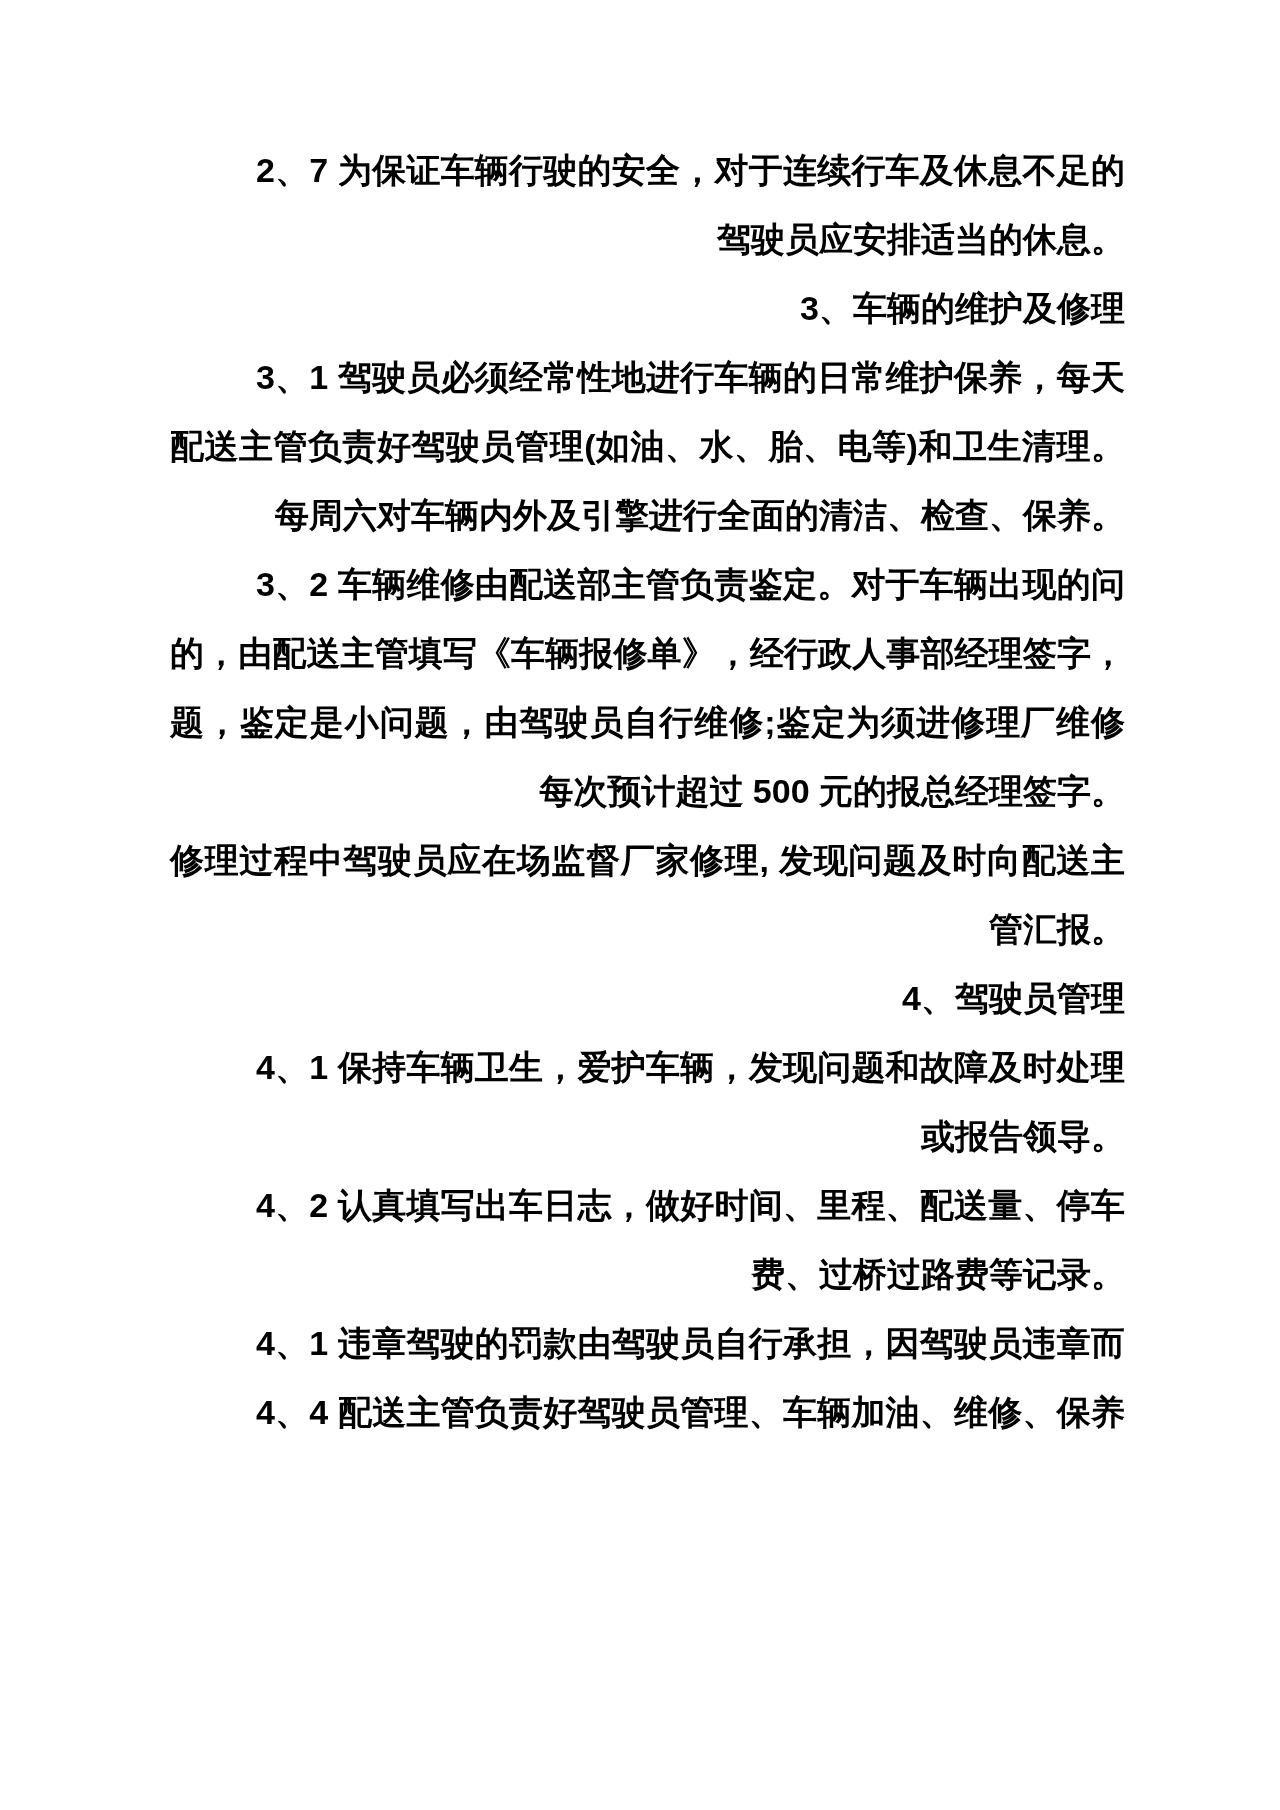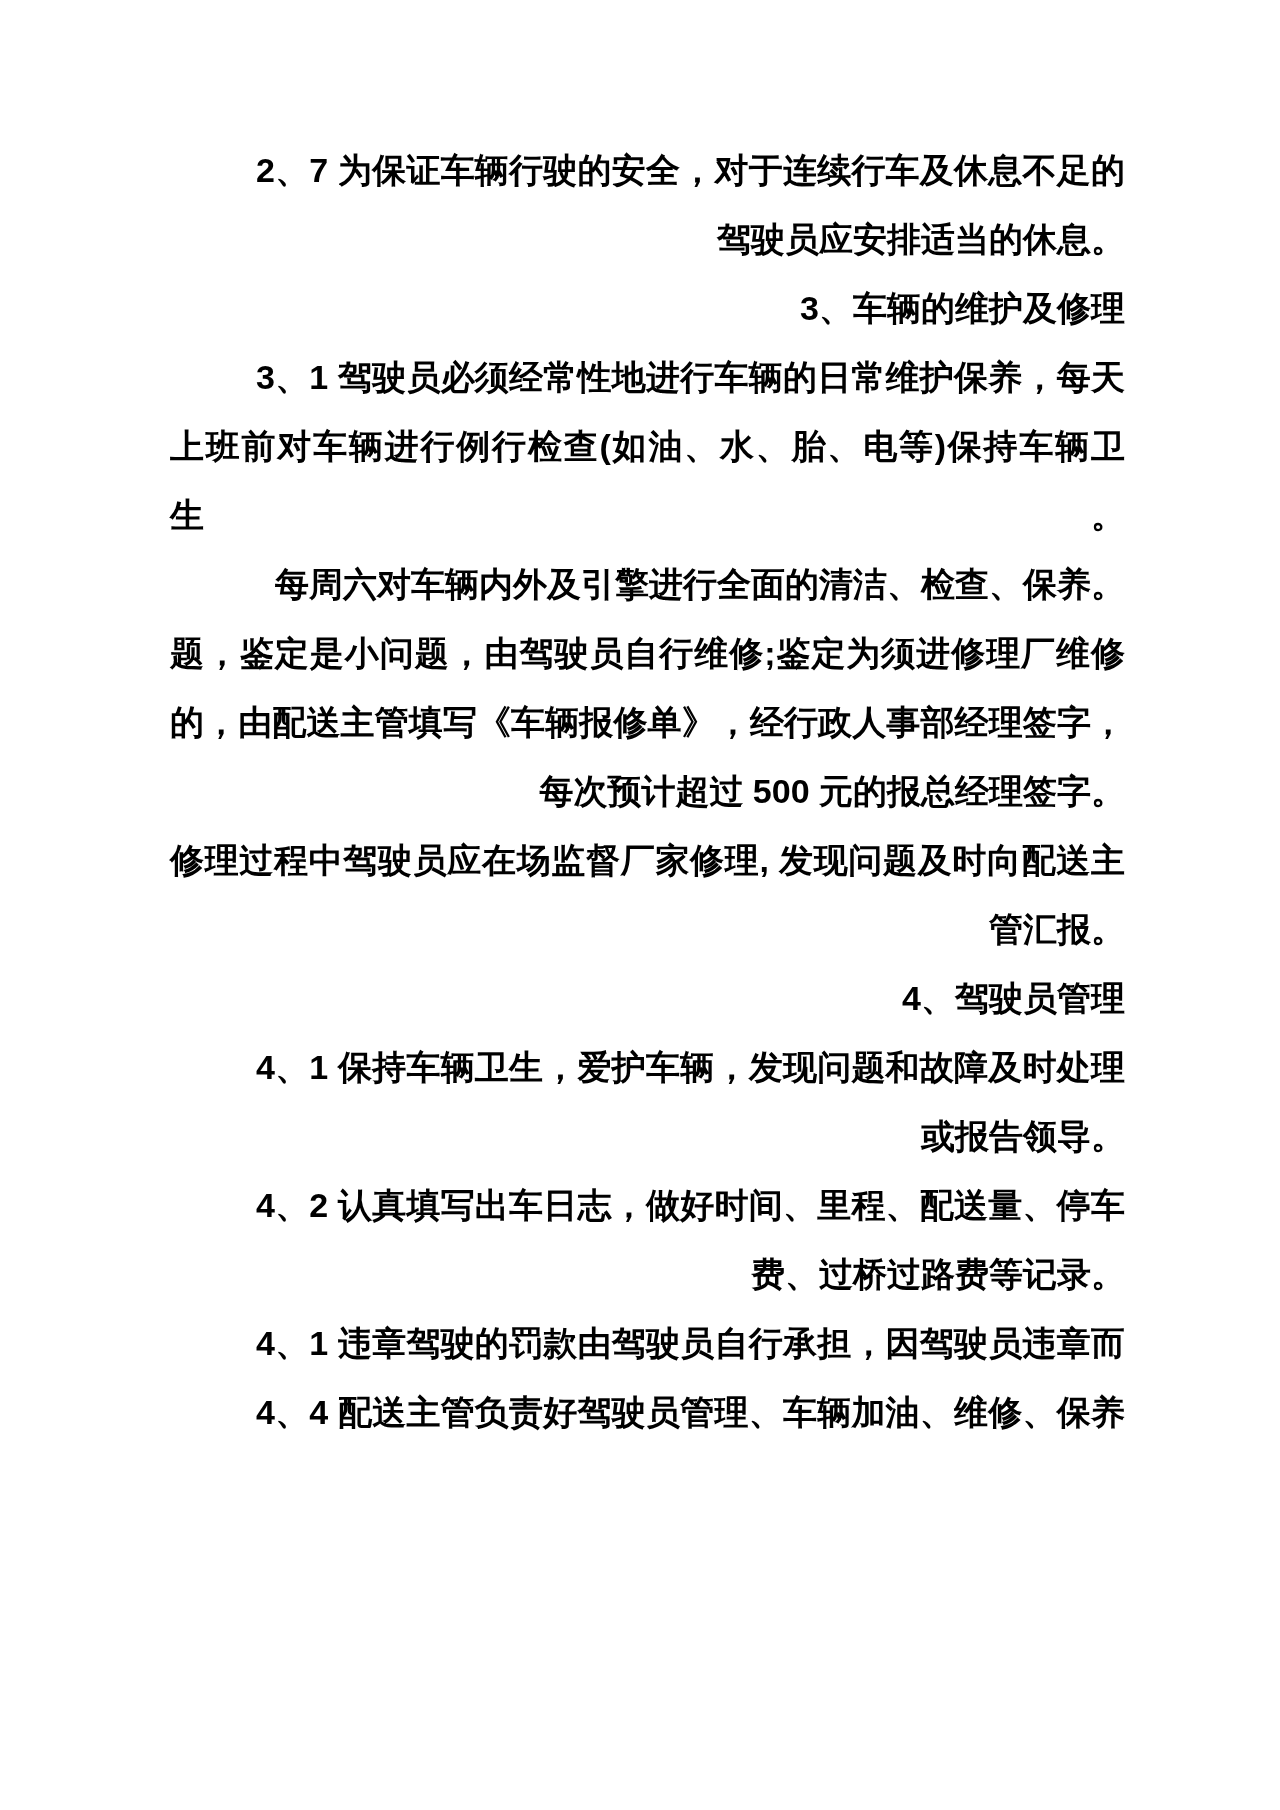--- a/index.html
+++ b/index.html
@@ -47,24 +47,25 @@
 </style>
 </head>
 <body>
 
 <div class="page" style="background: rgb(255, 255, 255); padding-left: 37px;">
   <div class="doc-body" style="color: rgb(0, 0, 0);">
       <div class="text-line indent fill">2、7 为保证车辆行驶的安全，对于连续行车及休息不足的</div>
       <div class="text-line">驾驶员应安排适当的休息。</div>
       <div class="text-line indent">3、车辆的维护及修理</div>
       <div class="text-line indent fill">3、1 驾驶员必须经常性地进行车辆的日常维护保养，每天</div>
-      <div class="text-line fill">上班前对车辆进行例行检查(如油、水、胎、电等)保持车辆卫生。</div>
+      <div class="text-line fill">配送主管负责好驾驶员管理(如油、水、胎、电等)和卫生清理。</div>
       <div class="text-line">每周六对车辆内外及引擎进行全面的清洁、检查、保养。</div>
+      <div class="text-line indent fill">3、2 车辆维修由配送部主管负责鉴定。对于车辆出现的问</div>
+      <div class="text-line fill">的，由配送主管填写《车辆报修单》，经行政人事部经理签字，</div>
       <div class="text-line fill">题，鉴定是小问题，由驾驶员自行维修;鉴定为须进修理厂维修</div>
-      <div class="text-line fill">的，由配送主管填写《车辆报修单》，经行政人事部经理签字，</div>
       <div class="text-line">每次预计超过 500 元的报总经理签字。</div>
       <div class="text-line fill">修理过程中驾驶员应在场监督厂家修理, 发现问题及时向配送主</div>
       <div class="text-line">管汇报。</div>
       <div class="text-line indent">4、驾驶员管理</div>
       <div class="text-line indent fill">4、1 保持车辆卫生，爱护车辆，发现问题和故障及时处理</div>
       <div class="text-line">或报告领导。</div>
       <div class="text-line indent fill">4、2 认真填写出车日志，做好时间、里程、配送量、停车</div>
       <div class="text-line">费、过桥过路费等记录。</div>
       <div class="text-line indent fill">4、1 违章驾驶的罚款由驾驶员自行承担，因驾驶员违章而</div>
       <div class="text-line indent fill">4、4 配送主管负责好驾驶员管理、车辆加油、维修、保养</div>

